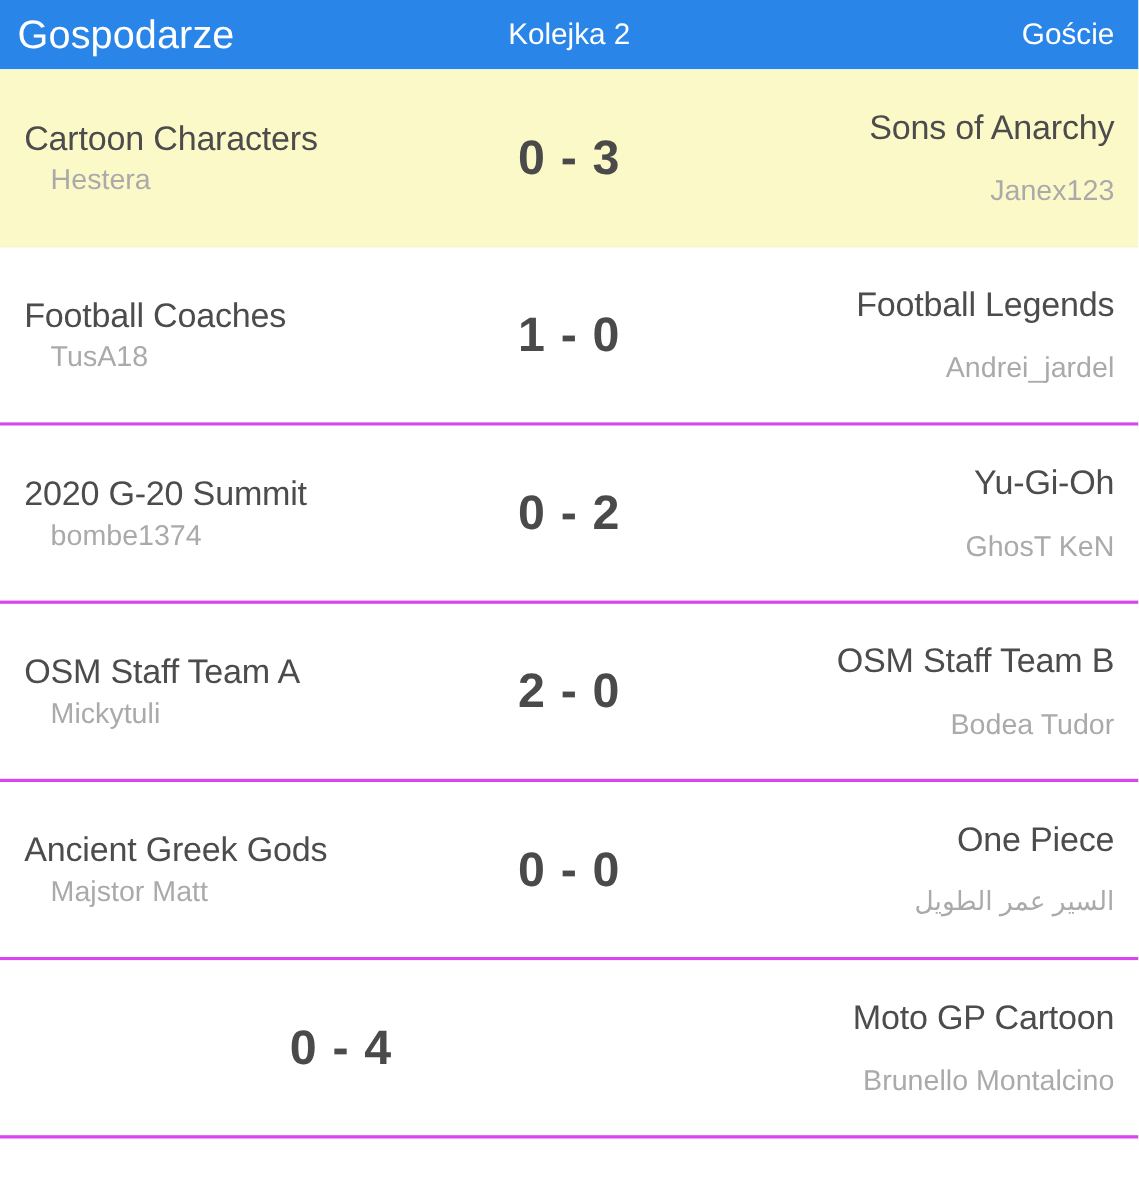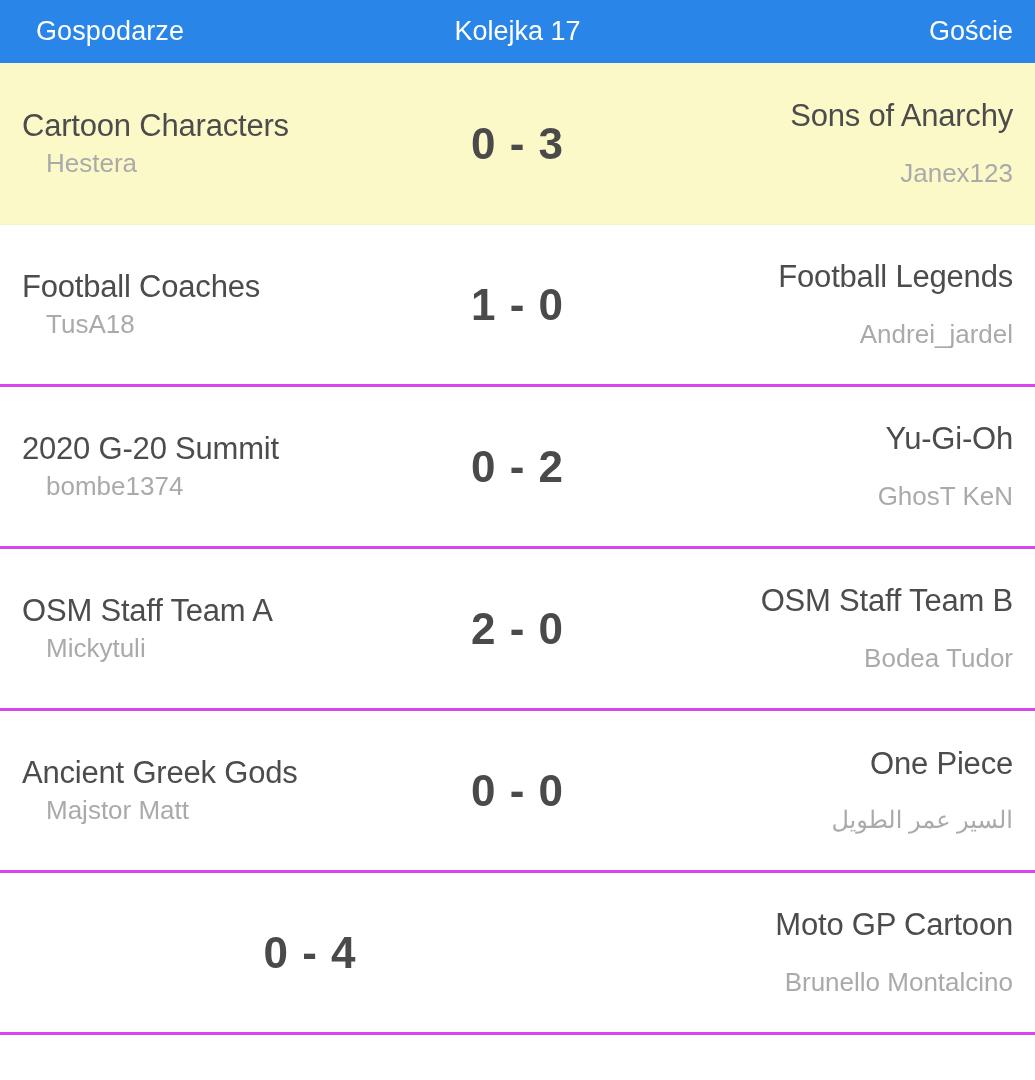--- a/index.html
+++ b/index.html
@@ -14,22 +14,22 @@
   
   .header{
     height:63px;
     background:#2a85e8;
     display:flex;
     align-items:center;
     color:#ffffff;
     position:relative;
   }
   .header .h-left{
-    padding-left:36px;
-    font-size:27px;
+    padding-left:16px;
+    font-size:36px;
     line-height:1;
     letter-spacing:.1px;
   }
   .header .h-center{
     position:absolute;
     left:0; right:0;
     text-align:center;
     font-size:27px;
     line-height:1;
   }
@@ -99,21 +99,21 @@
     color:#4a4a4a;
     letter-spacing:1px;
     white-space:nowrap;
   }
 </style>
 </head>
 <body>
 
 <div class="header">
   <div class="h-left">Gospodarze</div>
-  <div class="h-center">Kolejka 17</div>
+  <div class="h-center">Kolejka 2</div>
   <div class="h-right">Goście</div>
 </div>
 
 <div class="fixtures" id="fixtures">
     <div class="fixture highlight">
       <div class="side home">
         <div class="team-name">Cartoon Characters</div>
         <div class="manager">Hestera</div>
       </div>
       <div class="score">0 - 3</div>

